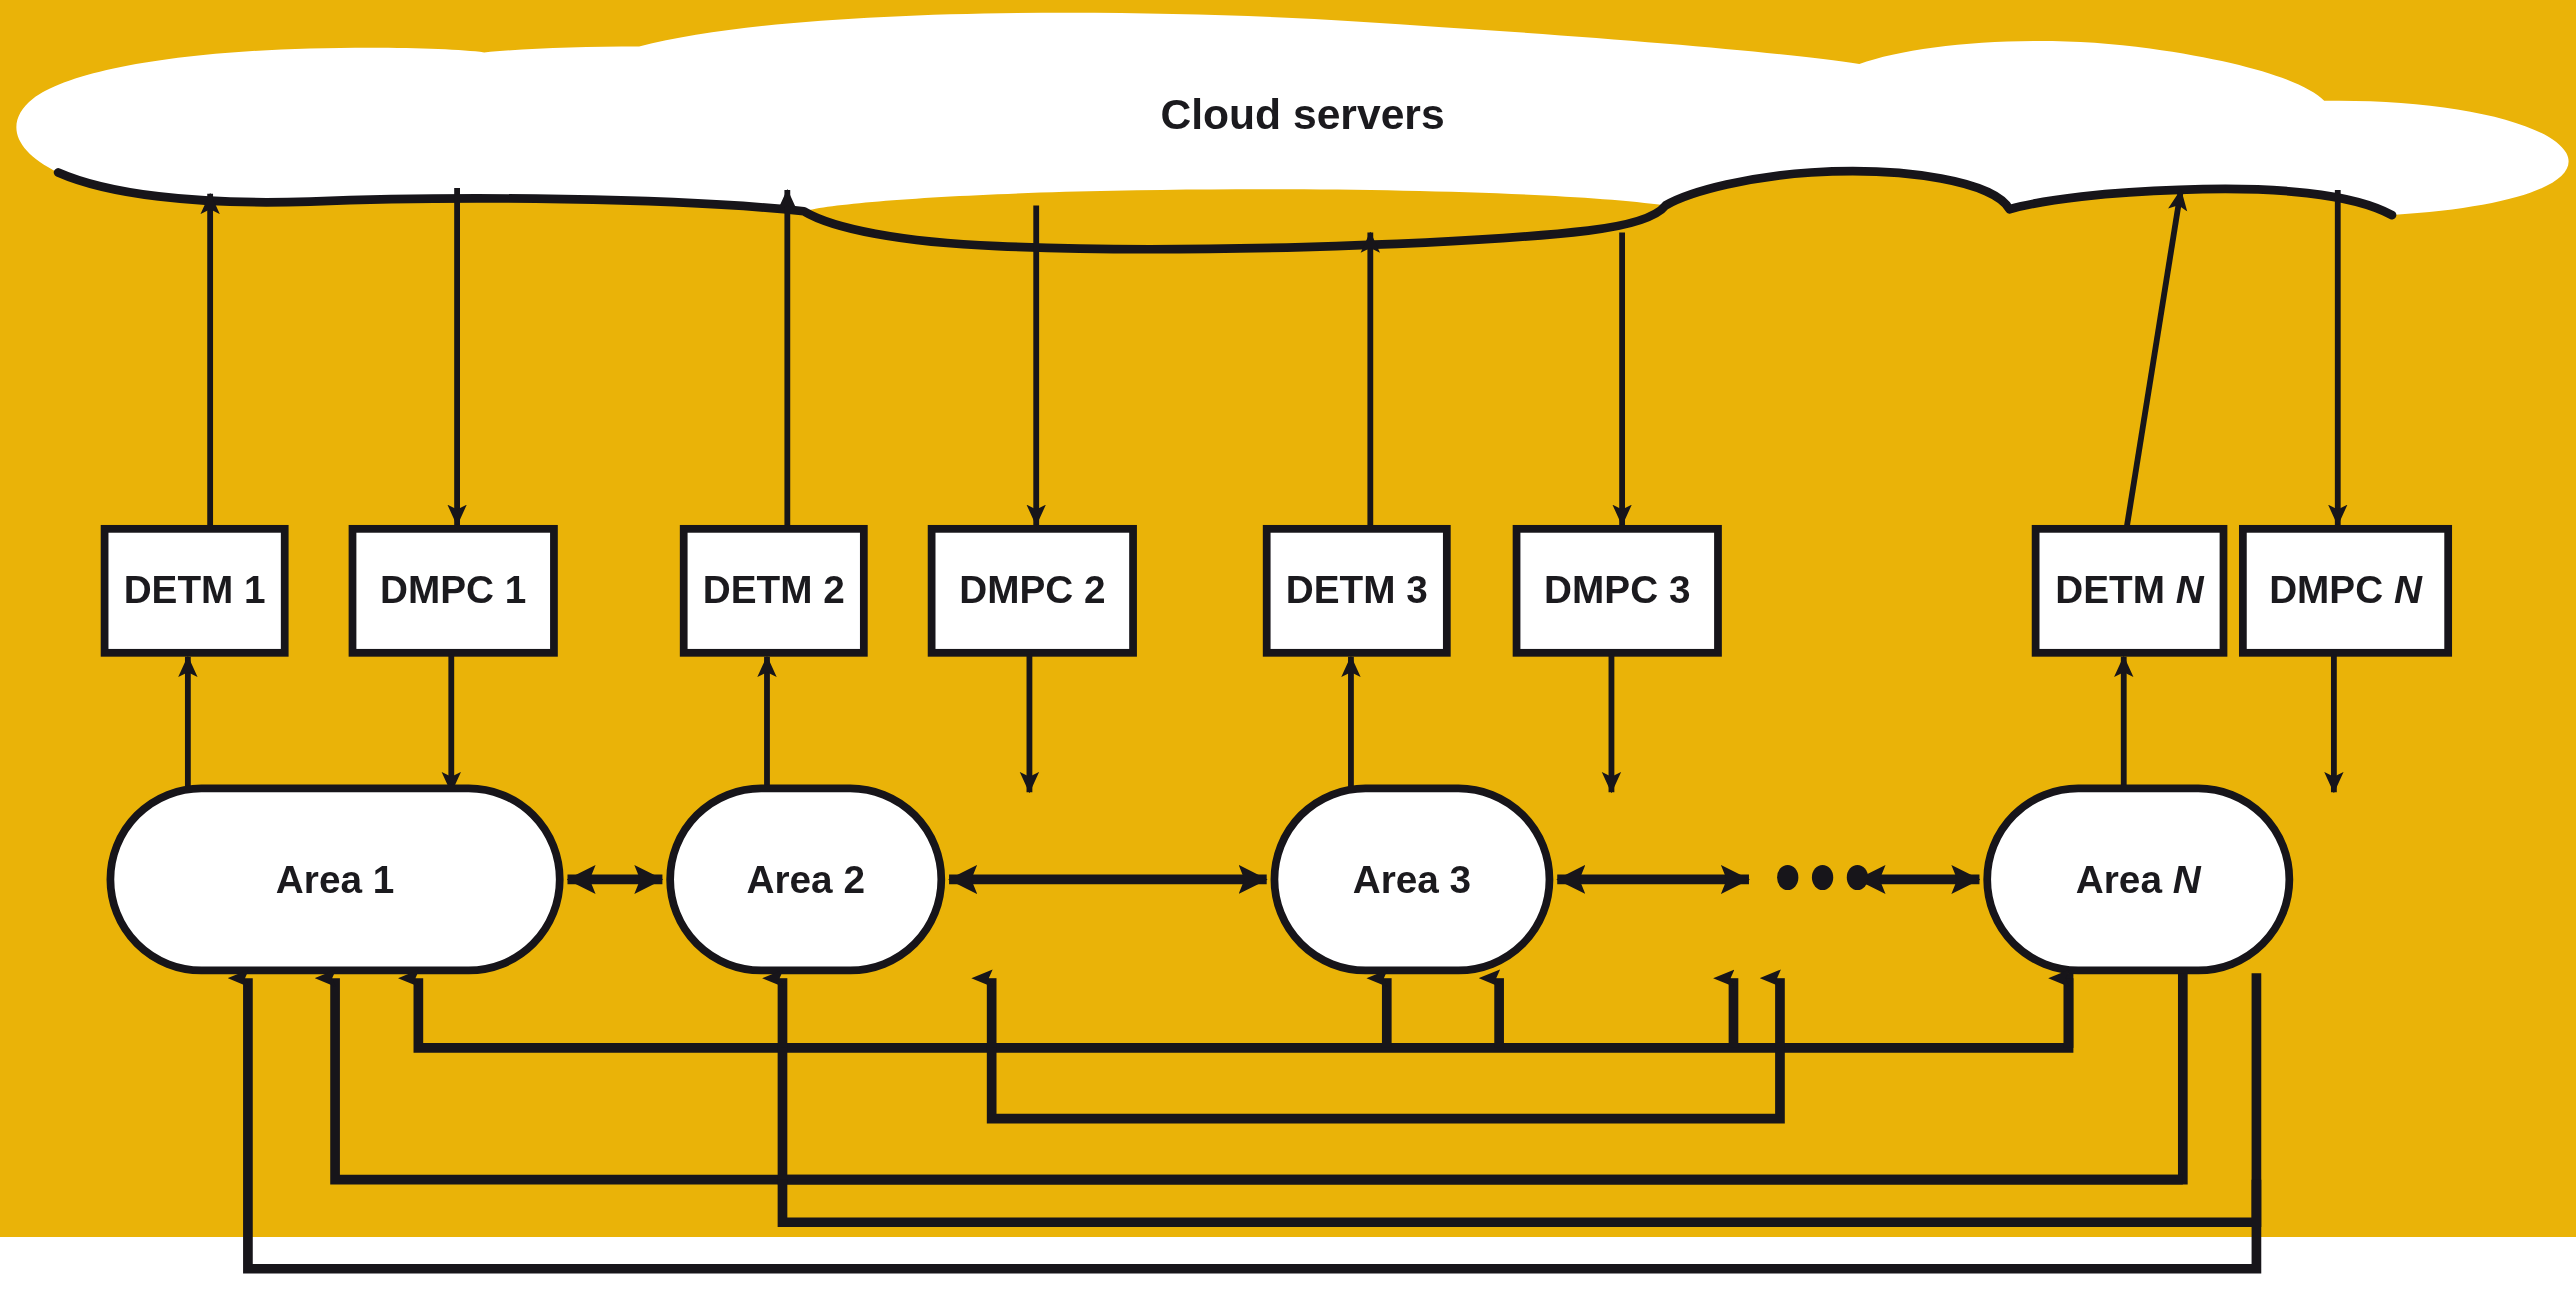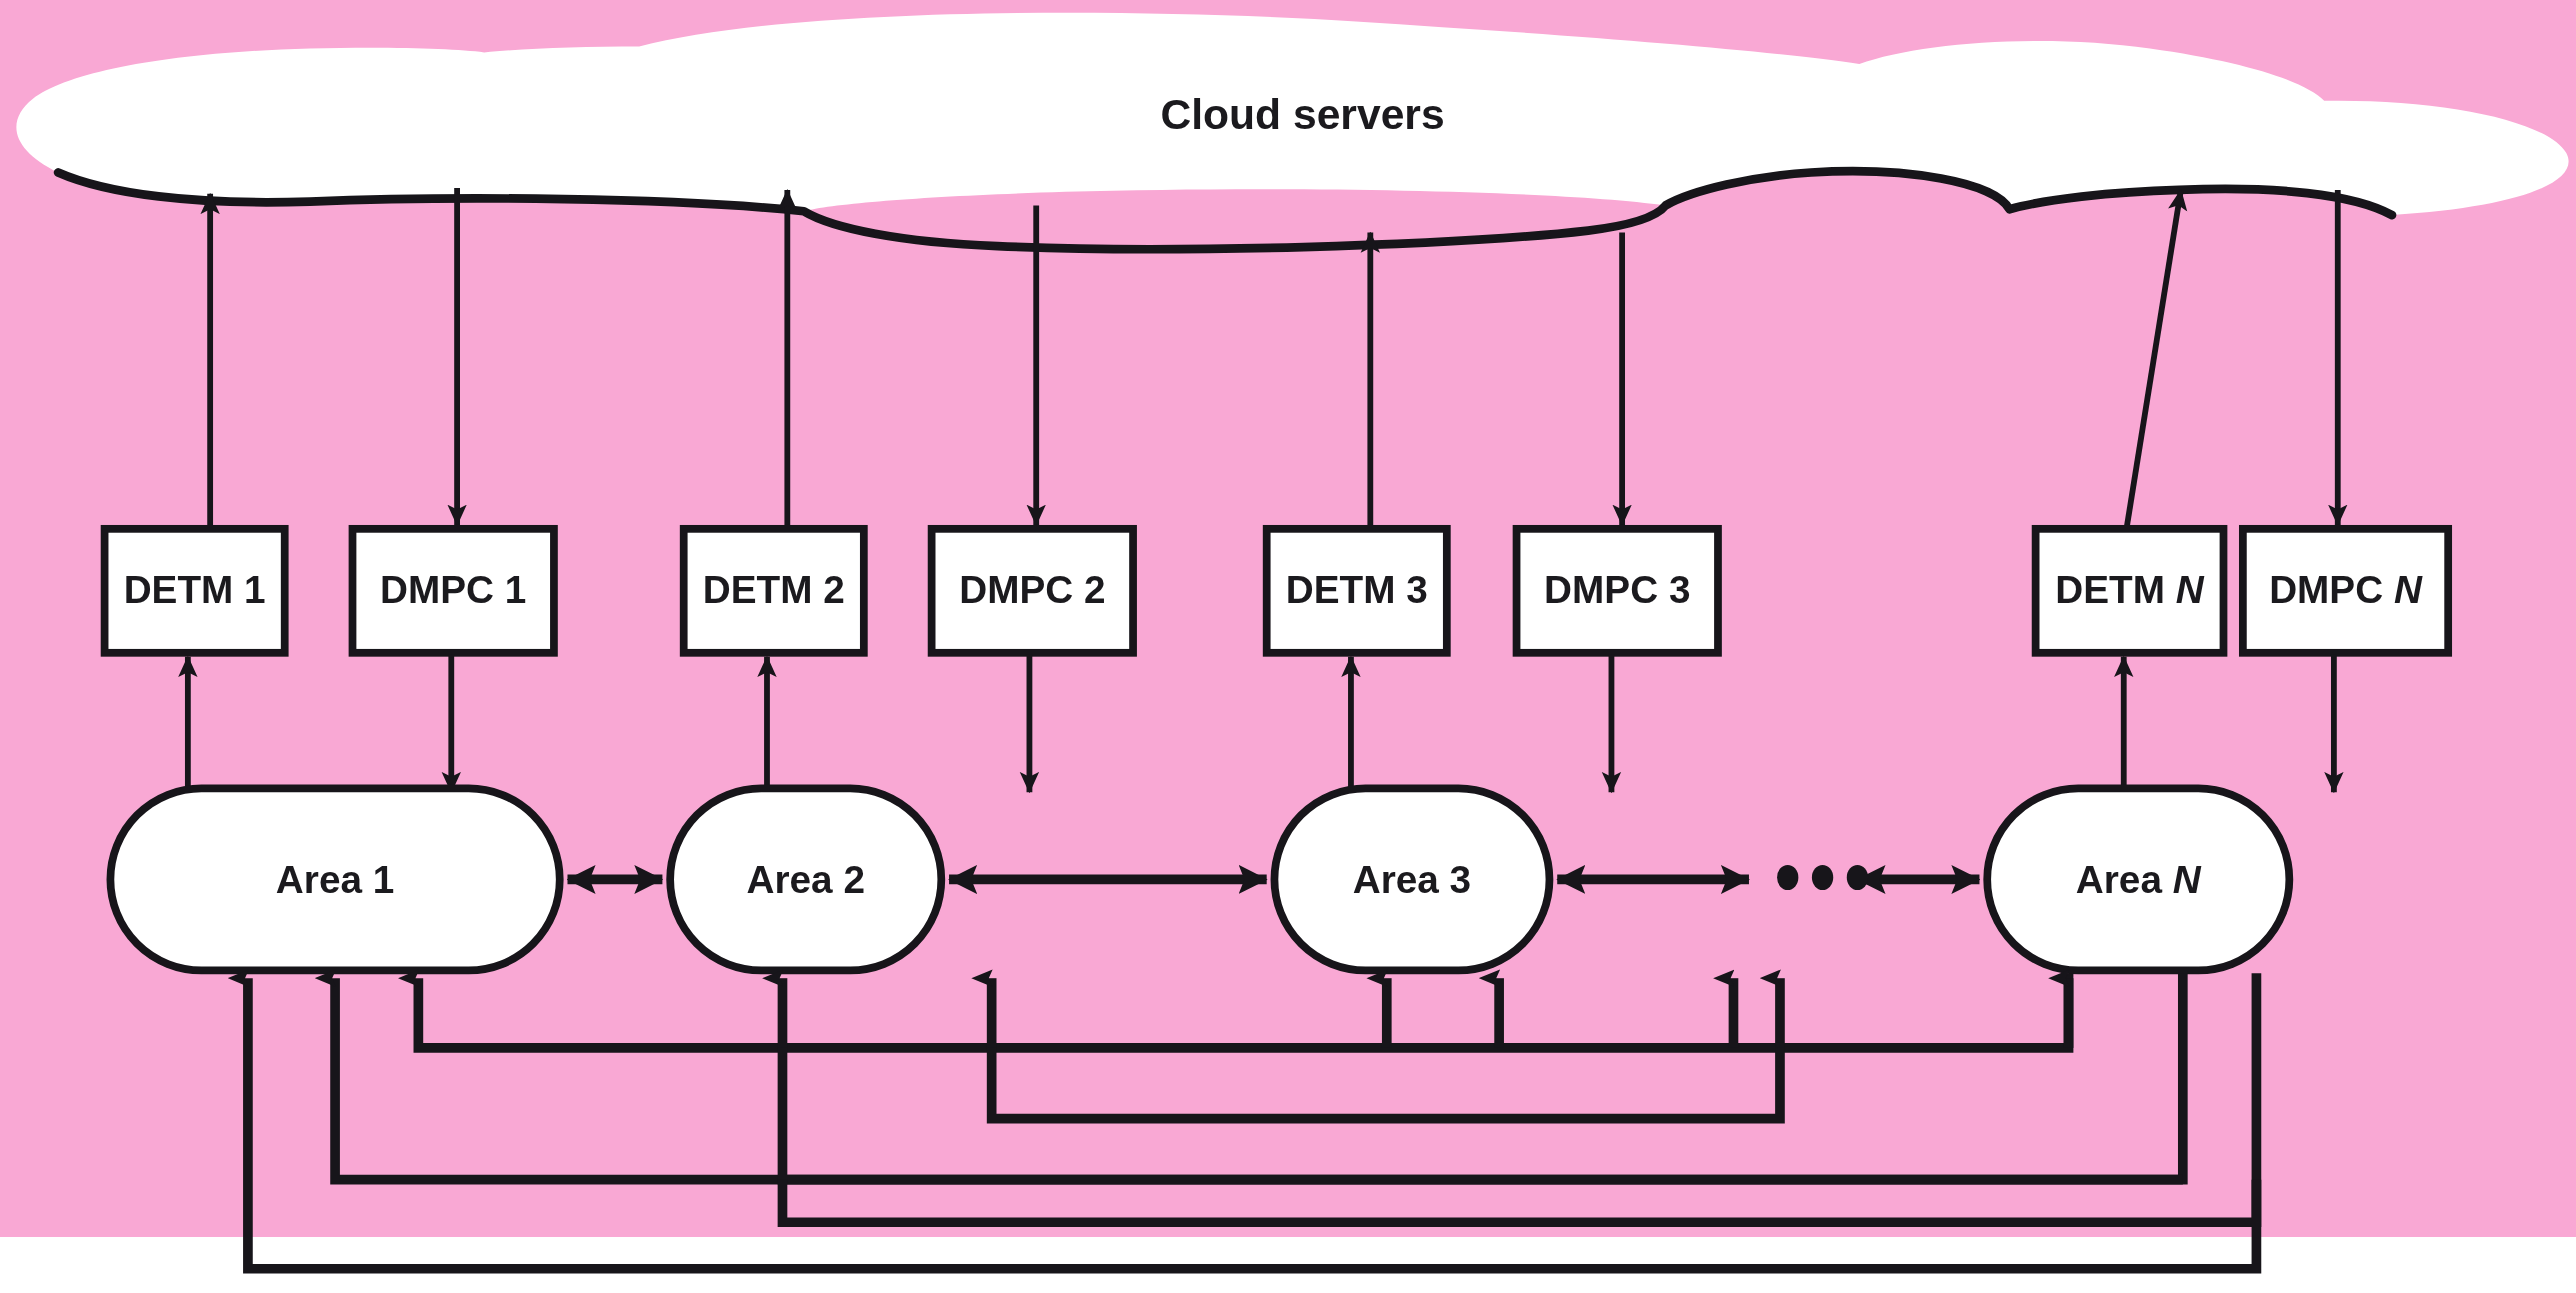--- a/index.html
+++ b/index.html
@@ -1,18 +1,18 @@
 <!DOCTYPE html>
 <html><head>
 <meta charset="utf-8">
 <style>
   html,body{margin:0;padding:0;background:#ffffff;}
   body{width:2576px;height:1294px;overflow:hidden;
        font-family:"Liberation Sans","DejaVu Sans",sans-serif;}
-  #stage{position:relative;width:2576px;height:1237px;background:#f9a8d4;}
+  #stage{position:relative;width:2576px;height:1237px;background:#eab308;}
   svg#diagram{position:absolute;left:0;top:0;width:2576px;height:1294px;display:block;}
   .stroke{fill:none;stroke:#17151a;}
   .cloud-outline{stroke-width:9;stroke-linejoin:round;stroke-linecap:round;fill:#ffffff;}
   .boxshape{fill:#ffffff;stroke:#17151a;stroke-width:8;}
   .areashape{fill:#ffffff;stroke:#17151a;stroke-width:8;}
   .link{fill:none;stroke:#17151a;stroke-width:6;stroke-linecap:butt;stroke-linejoin:miter;}
   .linkthick{fill:none;stroke:#17151a;stroke-width:10;stroke-linejoin:miter;stroke-linecap:butt;}
   .dot{fill:#17151a;}
   text{fill:#1b1a1e;}
   .cloud-label{font-size:44px;font-weight:bold;text-anchor:middle;dominant-baseline:middle;}

